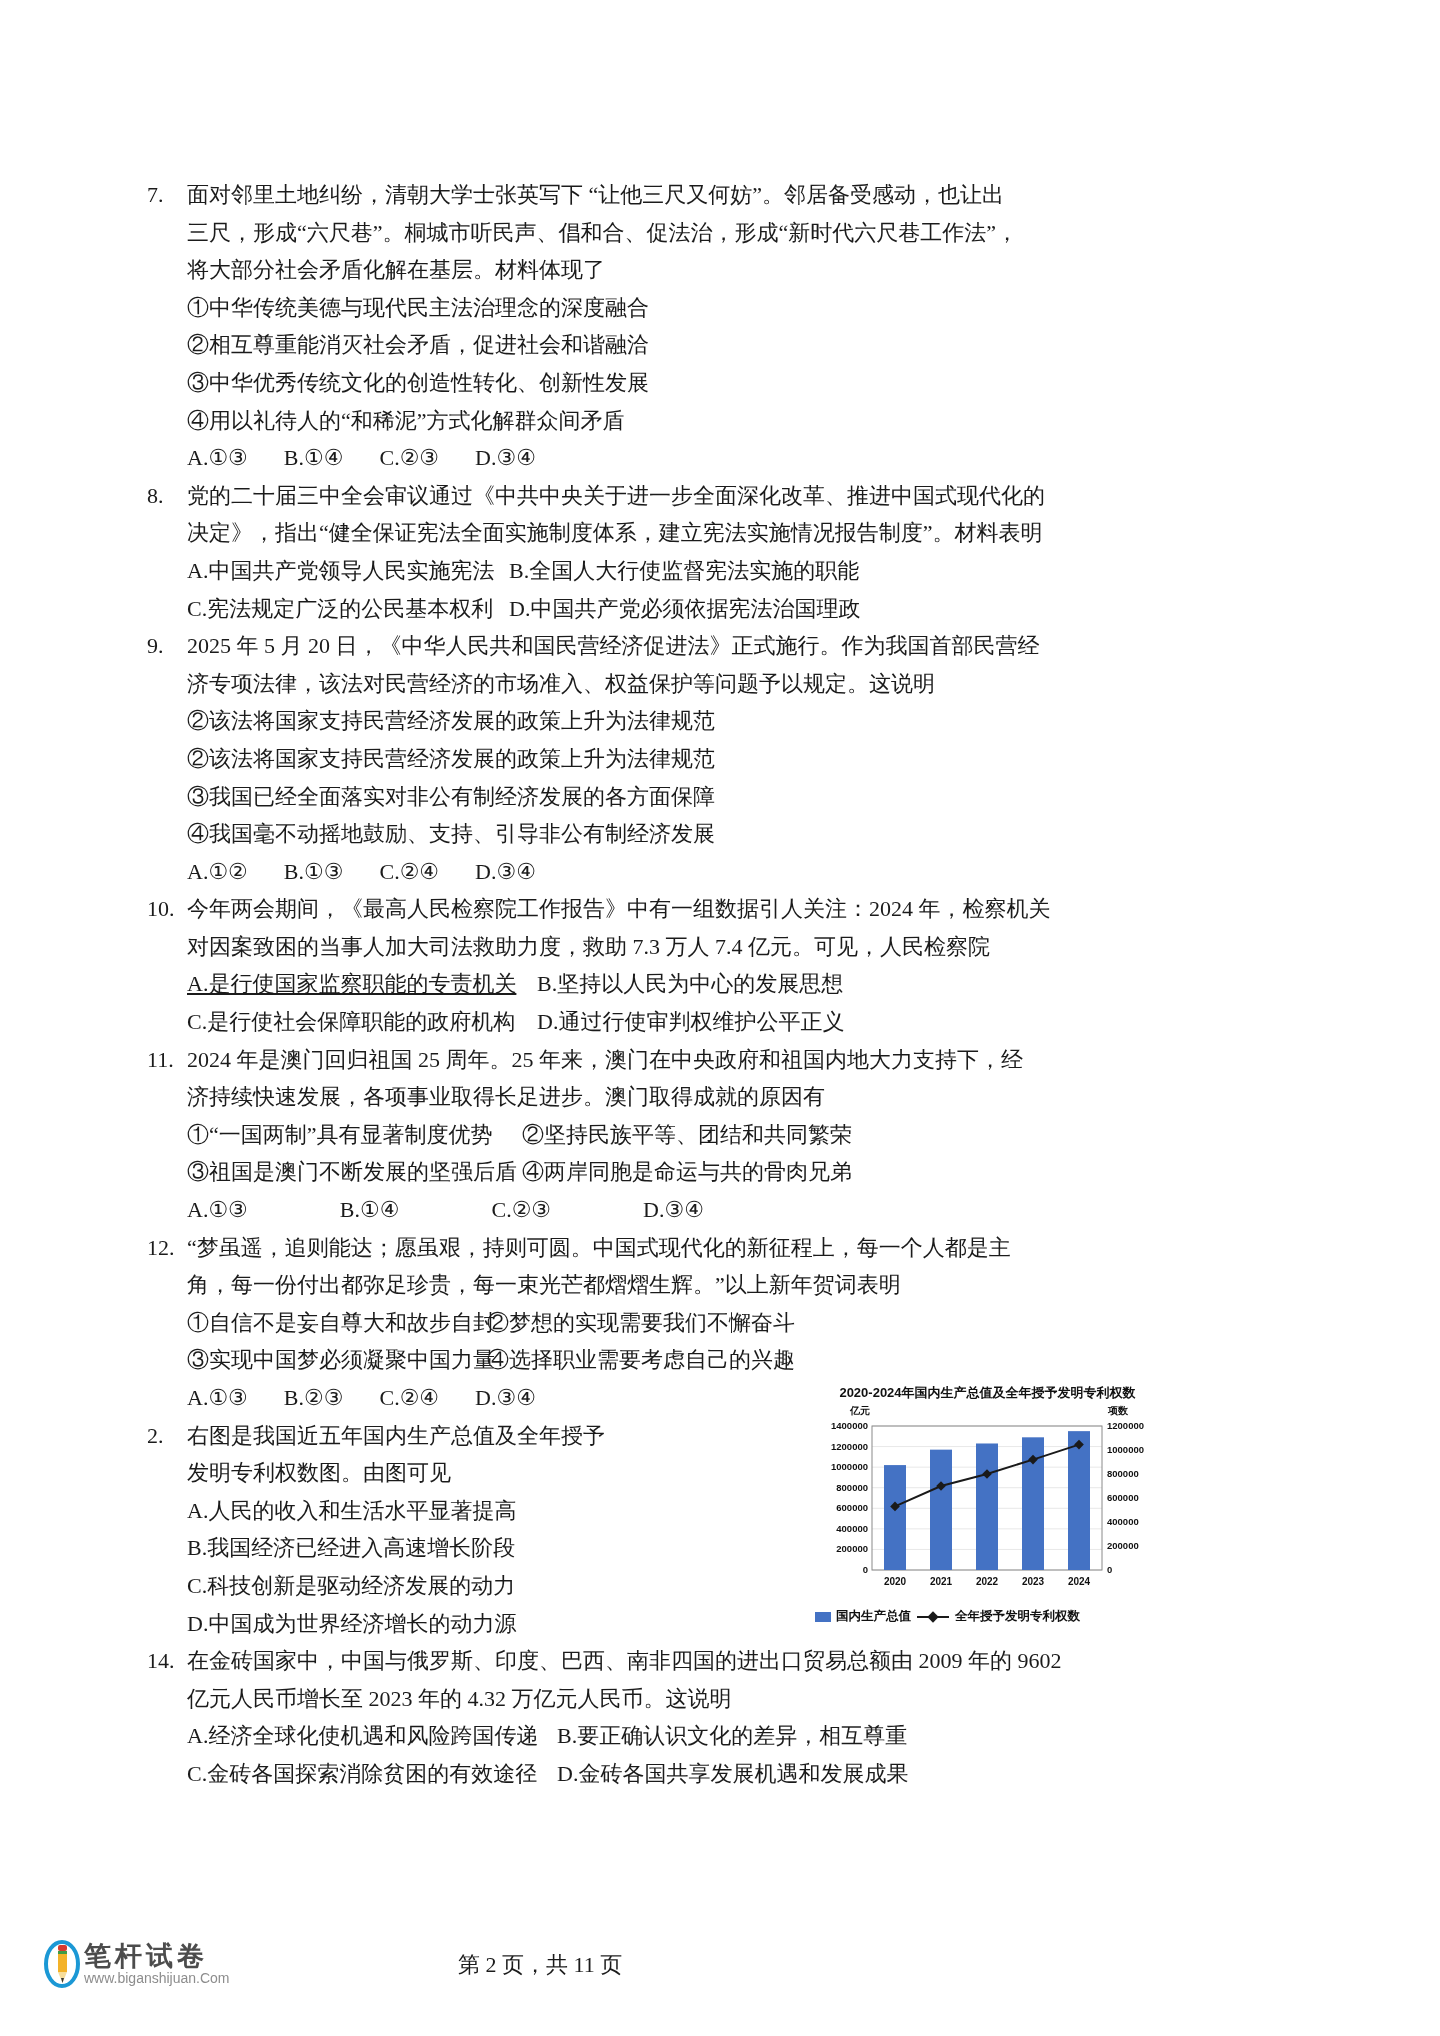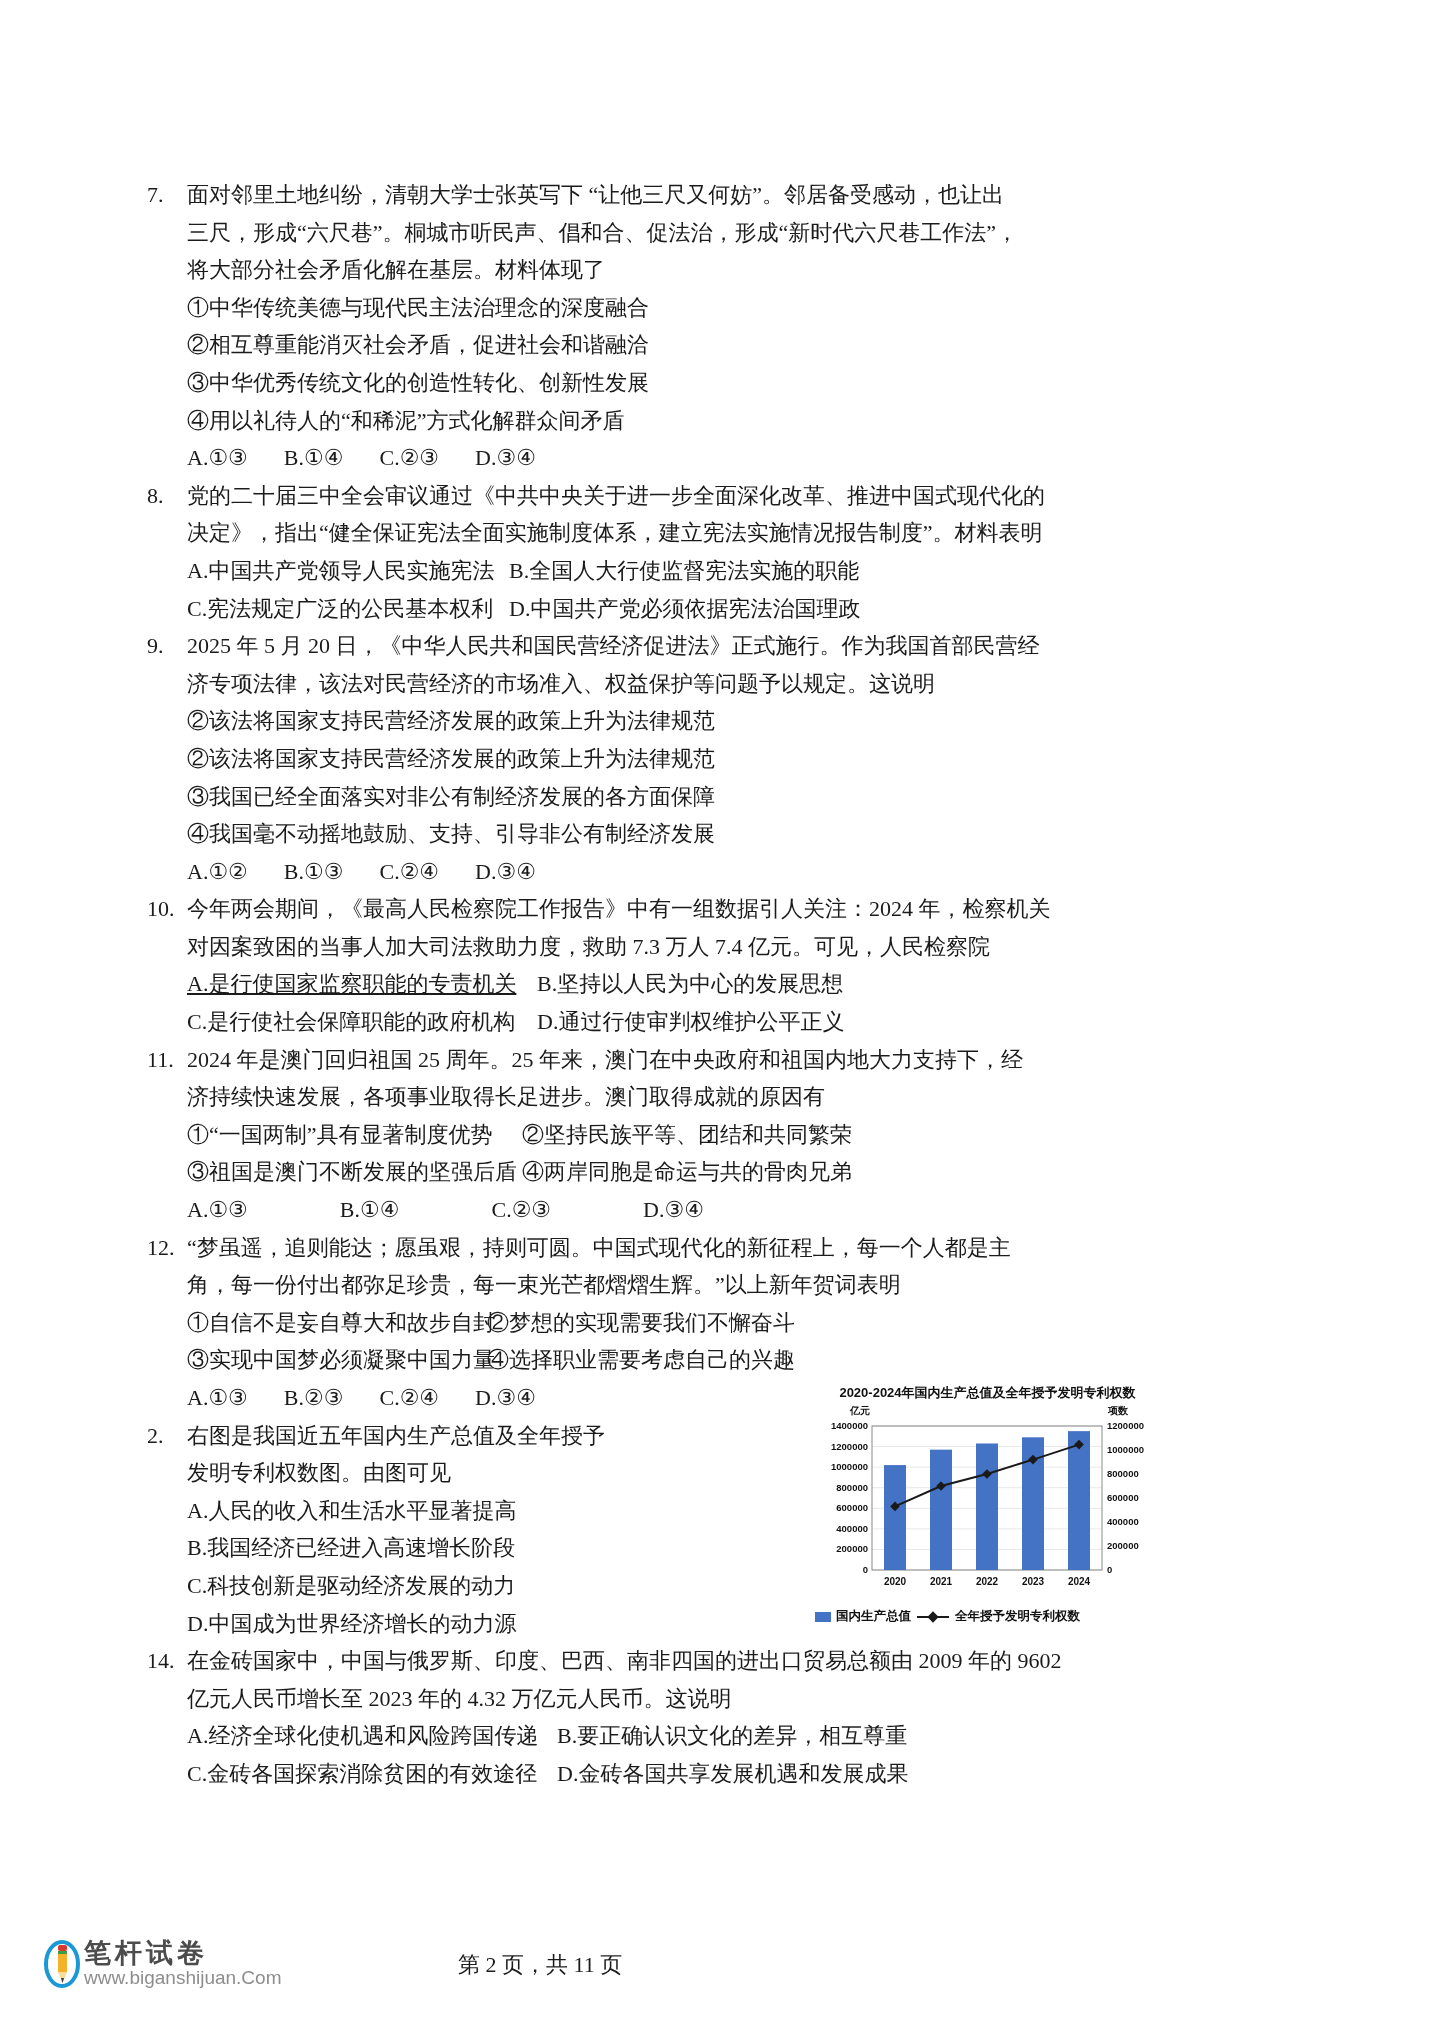--- a/index.html
+++ b/index.html
@@ -14,21 +14,21 @@
   
   .chart{position:absolute;left:815px;top:1384px;width:345px;
          font-family:"Liberation Sans","DejaVu Sans",sans-serif;color:#111;}
   .chart-title{font-size:13px;font-weight:bold;text-align:center;white-space:nowrap;}
   .legend{display:flex;align-items:center;justify-content:flex-start;gap:5px;
           font-size:12.5px;font-weight:bold;margin-top:2px;white-space:nowrap;}
   .sw-bar{display:inline-block;width:16px;height:10px;background:#4472C4;}
   
   .brand{position:absolute;left:42px;top:1938px;display:flex;align-items:center;gap:2px;}
   .brand-name{font-size:27px;font-weight:bold;color:#4c4c4c;letter-spacing:4px;line-height:1.05;}
-  .brand-url{font-size:19px;color:#8d8d8d;font-family:"Liberation Sans","DejaVu Sans",sans-serif;}
+  .brand-url{font-size:14px;color:#8d8d8d;font-family:"Liberation Sans","DejaVu Sans",sans-serif;}
   .pageno{position:absolute;left:458px;top:1946px;font-size:22px;height:37px;line-height:37px;}
 </style>
 </head>
 <body>
 
 <div class="page">
 
   <div id="questions" class="questions">
       <div class="ln qstart"><span class="qnum">7.</span><span>面对邻里土地纠纷，清朝大学士张英写下 “让他三尺又何妨”。邻居备受感动，也让出</span></div>
       <div class="ln cont"><span>三尺，形成“六尺巷”。桐城市听民声、倡和合、促法治，形成“新时代六尺巷工作法”，</span></div>

